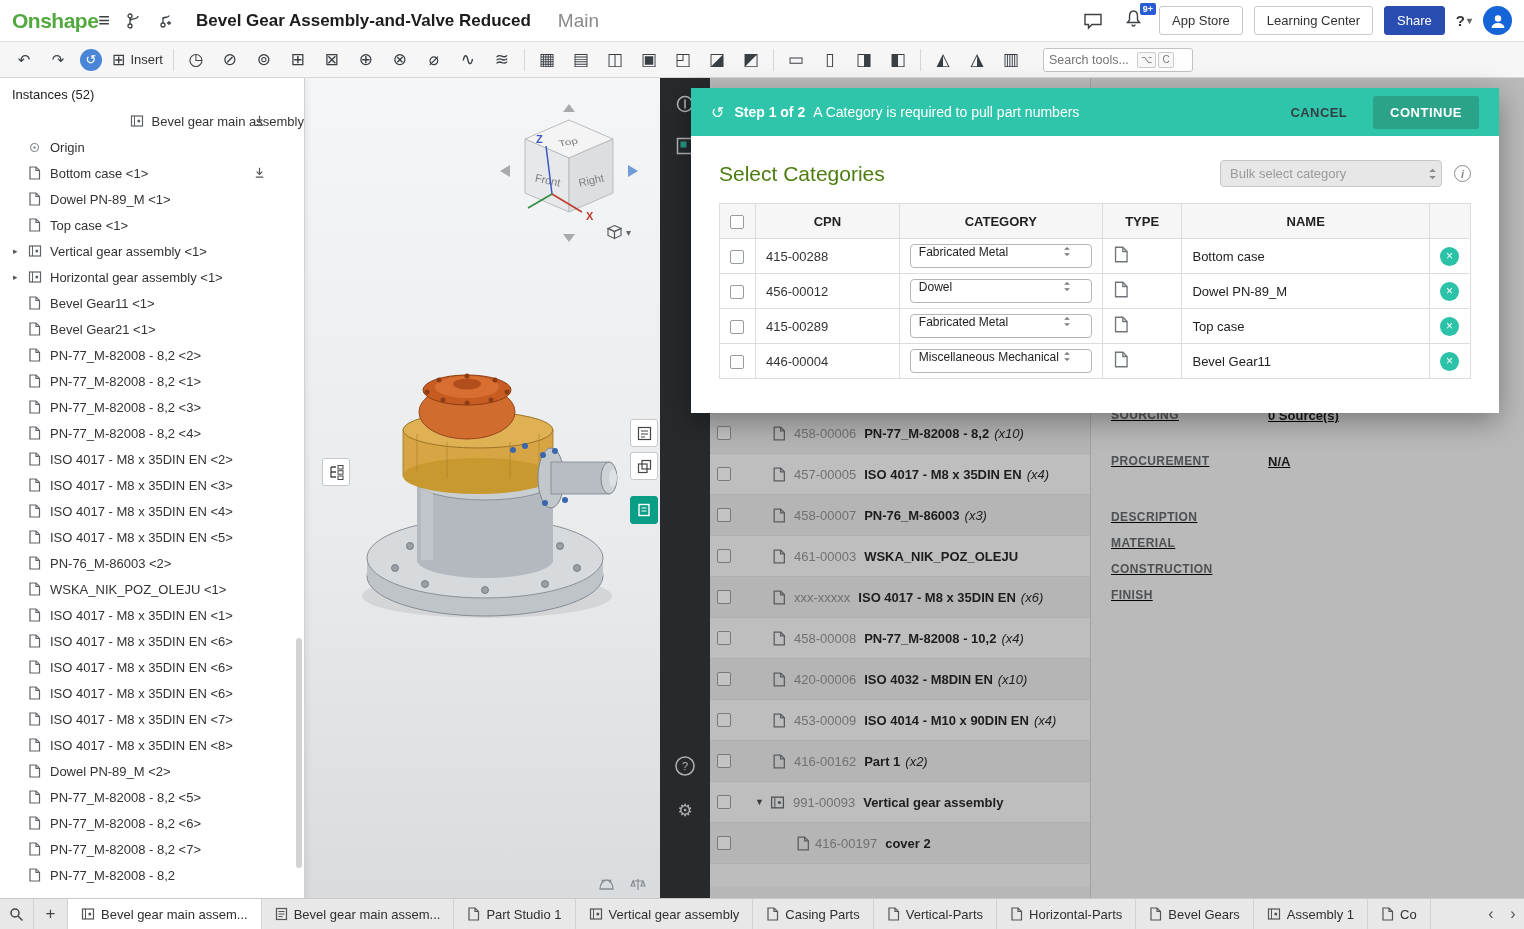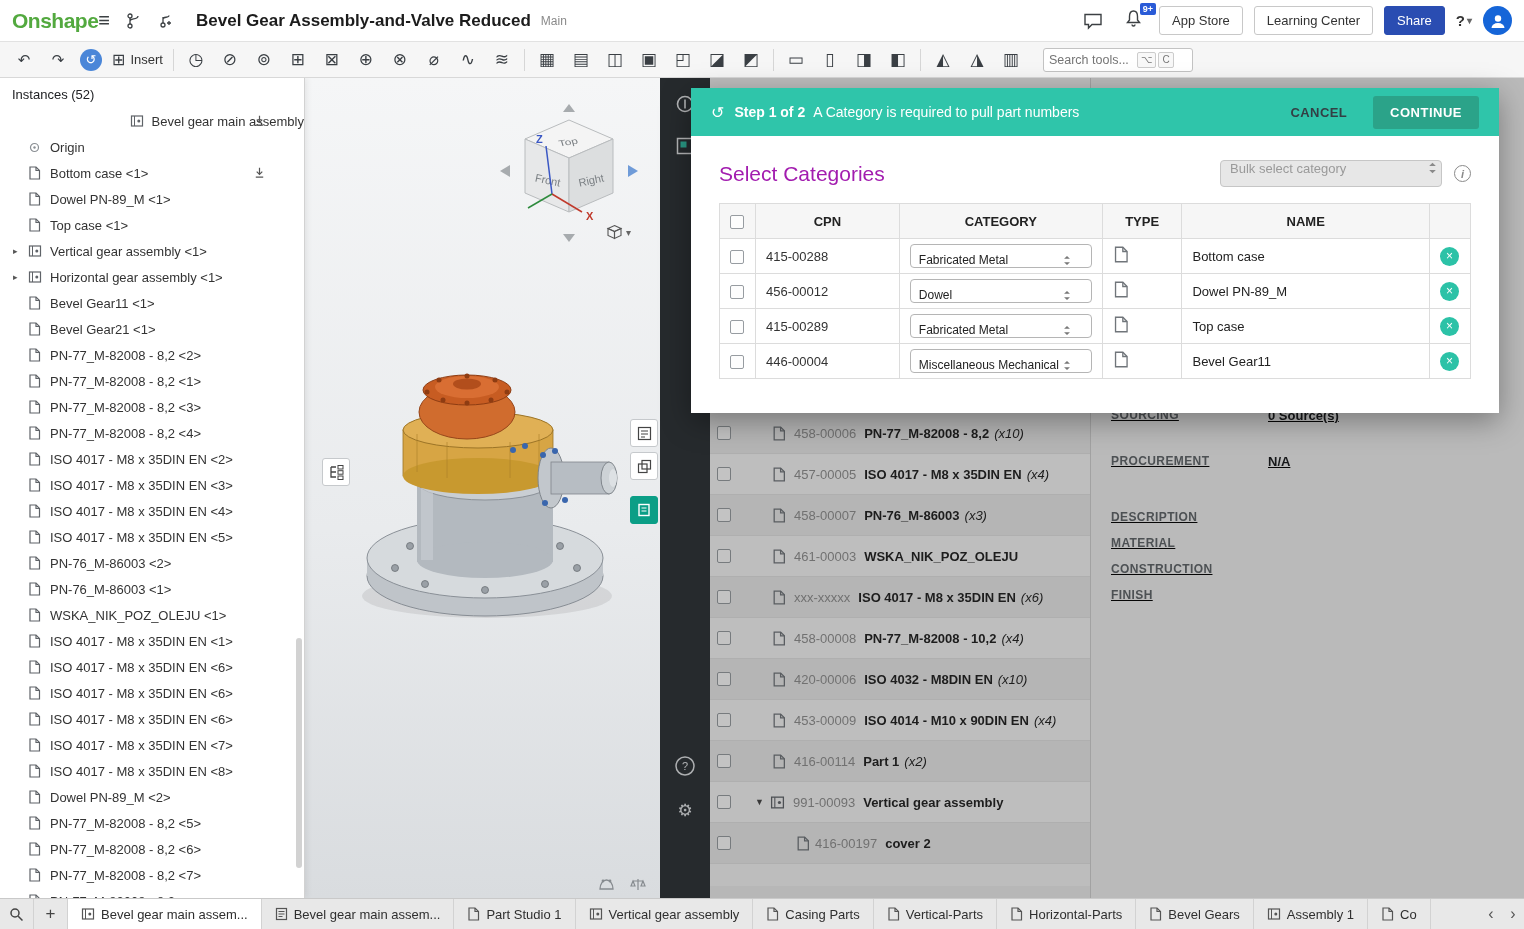--- a/index.html
+++ b/index.html
@@ -4,21 +4,21 @@
 <style>
   * { box-sizing: border-box; margin:0; padding:0; }
   html,body { width:1524px; height:929px; overflow:hidden; font-family:"Liberation Sans", sans-serif; background:#fff; position:relative; }
 
   
   .header { position:absolute; top:0; left:0; right:0; height:42px; background:#fff; border-bottom:1px solid #e2e2e2; display:flex; align-items:center; padding:0 12px; z-index:25; }
   .logo { color:#53a93f; font-size:21px; font-weight:bold; letter-spacing:-0.5px; }
   .hamburger { font-size:20px; color:#3c4043; margin-right:12px; cursor:pointer; }
   .hd-icon { width:24px; height:24px; display:flex; align-items:center; justify-content:center; margin-right:8px; cursor:pointer; }
   .doc-title { font-size:17px; font-weight:bold; color:#1c1c1c; margin-left:10px; white-space:nowrap; }
-  .workspace { font-size:12px; color:#8a8a8a; margin-left:10px; }
+  .workspace { font-size:19px; color:#8a8a8a; margin-left:27px; }
   .h-right { margin-left:auto; display:flex; align-items:center; gap:11px; }
   .hbtn { border:1px solid #c8c8c8; border-radius:3px; background:#fff; padding:6px 12px; font-size:13px; color:#333; cursor:pointer; white-space:nowrap; }
   .hbtn.share { background:#2a4db2; border-color:#2a4db2; color:#fff; }
   .bell-wrap { position:relative; width:24px; height:24px; }
   .badge { position:absolute; top:-6px; right:-8px; background:#2a5bd7; color:#fff; font-size:9px; font-weight:bold; padding:1px 3px; border-radius:2px; }
   .help-btn { font-size:15px; color:#333; font-weight:bold; display:flex; align-items:center; gap:2px; cursor:pointer; }
   .help-btn .caret { font-size:10px; color:#666; }
   .avatar { width:29px; height:29px; border-radius:50%; background:#1565d8; display:flex; align-items:center; justify-content:center; cursor:pointer; }
 
   
@@ -94,34 +94,34 @@
   
   .modal { position:absolute; left:691px; top:88px; width:808px; z-index:30; box-shadow:0 8px 28px rgba(0,0,0,.35); }
   .modal-header { height:48px; background:#2fc5aa; display:flex; align-items:center; padding:0 20px; color:#fff; }
   .step-icon { font-size:16px; margin-right:10px; }
   .step-label { font-size:14px; font-weight:bold; margin-right:8px; white-space:nowrap; }
   .step-msg { font-size:14px; white-space:nowrap; }
   .cancel-btn { margin-left:auto; margin-right:26px; font-size:13px; font-weight:bold; letter-spacing:.4px; color:#333f44; cursor:pointer; }
   .continue-btn { background:#2ba389; color:#fff; border:none; border-radius:3px; padding:9px 17px; font-size:13px; font-weight:bold; letter-spacing:.5px; cursor:pointer; font-family:inherit; }
   .modal-body { background:#fff; padding:16px 28px 34px; }
   .mb-titlerow { display:flex; align-items:center; margin:8px 0 16px; }
-  .modal-title { font-size:21px; color:#a21caf; flex:1; }
-  .bulk-select { width:222px; height:27px; background:#e7e7e7; border:1px solid #c6c6c6; border-radius:4px; display:flex; align-items:flex-start; justify-content:space-between; padding:0 4px 0 9px; color:#9a9a9a; font-size:13px; cursor:default; }
+  .modal-title { font-size:21px; color:#4d7c0f; flex:1; }
+  .bulk-select { width:222px; height:27px; background:#e7e7e7; border:1px solid #c6c6c6; border-radius:4px; display:flex; align-items:center; justify-content:space-between; padding:0 4px 0 9px; color:#9a9a9a; font-size:13px; cursor:default; }
   .info-icon { width:17px; height:17px; border-radius:50%; border:1.5px solid #8a8a8a; color:#8a8a8a; font-size:11px; font-weight:bold; font-style:italic; display:flex; align-items:center; justify-content:center; margin-left:12px; }
   .cat-table { border-collapse:collapse; width:752px; }
   .cat-table th, .cat-table td { border:1px solid #dcdcdc; height:35px; padding:0 10px; font-size:13px; text-align:left; }
   .cat-table th { background:#f6f6f6; color:#222; font-weight:bold;text-align:center; }
   .c-check { width:36px; text-align:center; padding:0; }
   .c-check .cb { vertical-align:middle; }
   .c-cpn { width:145px; color:#333; }
   .c-cat { width:200px; }
   .c-type { width:80px; text-align:center; padding:0; }
   .c-name { width:250px; color:#222; }
   .c-x { width:41px; padding:0; text-align:center; }
-  .row-select { width:182px; height:24px; border:1px solid #b5b5b5; border-radius:4px; background:#fff; display:flex; align-items:flex-end; justify-content:space-between; padding:0 20px 0 8px; font-size:12px; color:#222; cursor:pointer; }
+  .row-select { width:182px; height:24px; border:1px solid #b5b5b5; border-radius:4px; background:#fff; display:flex; align-items:flex-start; justify-content:space-between; padding:0 20px 0 8px; font-size:12px; color:#222; cursor:pointer; }
   .x-btn { display:inline-flex; width:19px; height:19px; border-radius:50%; background:#2cc2a7; color:#fff; font-size:12px; align-items:center; justify-content:center; cursor:pointer; }
 
   
   .tabbar { position:absolute; left:0; right:0; bottom:0; height:31px; background:#e8e8e8; border-top:1px solid #c9c9c9; display:flex; align-items:stretch; z-index:40; }
   .tb-btn { width:34px; display:flex; align-items:center; justify-content:center; border-right:1px solid #d2d2d2; cursor:pointer; color:#444; font-size:17px; flex:none; }
   .tabs-strip { display:flex; flex:1; overflow:hidden; }
   .tab { display:flex; align-items:center; gap:6px; padding:0 13px; font-size:13px; color:#2f2f2f; border-right:1px solid #d2d2d2; white-space:nowrap; cursor:pointer; flex:none; }
   .tab.active { background:#fff; }
   .tab.t-assembly .ic-assembly { display:block; }
   .tab.t-part .ic-part { display:block; }
@@ -624,33 +624,20 @@
           <svg class="ic ic-part" width="13" height="14" viewBox="0 0 13 14">
             <path d="M2 1 h6 l3.5 3.5 V13 H2 Z" fill="none" stroke="#5f6368" stroke-width="1.2"></path>
             <path d="M8 1 v3.5 h3.5" fill="none" stroke="#5f6368" stroke-width="1.2"></path>
           </svg>
 
         </span>
         <span class="titem-label">PN-76_M-86003 &lt;2&gt;</span>
 
       </div>
 
-      <div class="tree-item t-part">
-
-        <span class="node-icon">
-
-          <svg class="ic ic-part" width="13" height="14" viewBox="0 0 13 14">
-            <path d="M2 1 h6 l3.5 3.5 V13 H2 Z" fill="none" stroke="#5f6368" stroke-width="1.2"></path>
-            <path d="M8 1 v3.5 h3.5" fill="none" stroke="#5f6368" stroke-width="1.2"></path>
-          </svg>
-
-        </span>
-        <span class="titem-label">PN-76_M-86003 &lt;1&gt;</span>
-
-      </div>
 
       <div class="tree-item t-part">
 
         <span class="node-icon">
 
           <svg class="ic ic-part" width="13" height="14" viewBox="0 0 13 14">
             <path d="M2 1 h6 l3.5 3.5 V13 H2 Z" fill="none" stroke="#5f6368" stroke-width="1.2"></path>
             <path d="M8 1 v3.5 h3.5" fill="none" stroke="#5f6368" stroke-width="1.2"></path>
           </svg>
 
@@ -967,21 +954,21 @@
         <div class="bom-row">
           <span class="cb"></span>
 
           <span class="brow-icon">
             <svg class="ic-part" width="14" height="15" viewBox="0 0 13 14">
               <path d="M2 1 h6 l3.5 3.5 V13 H2 Z" fill="none" stroke="#70757a" stroke-width="1.2"></path>
               <path d="M8 1 v3.5 h3.5" fill="none" stroke="#70757a" stroke-width="1.2"></path>
             </svg>
 
           </span>
-          <span class="brow-num">416-00114</span>
+          <span class="brow-num">416-00162</span>
           <span class="brow-name">Part 1</span>
           <span class="brow-qty">(x2)</span>
         </div>
 
         <div class="bom-row assembly">
           <span class="cb"></span>
           <span class="brow-arrow">▼</span>
           <span class="brow-icon">
 
             <svg class="ic-assembly" width="15" height="15" viewBox="0 0 14 14">

